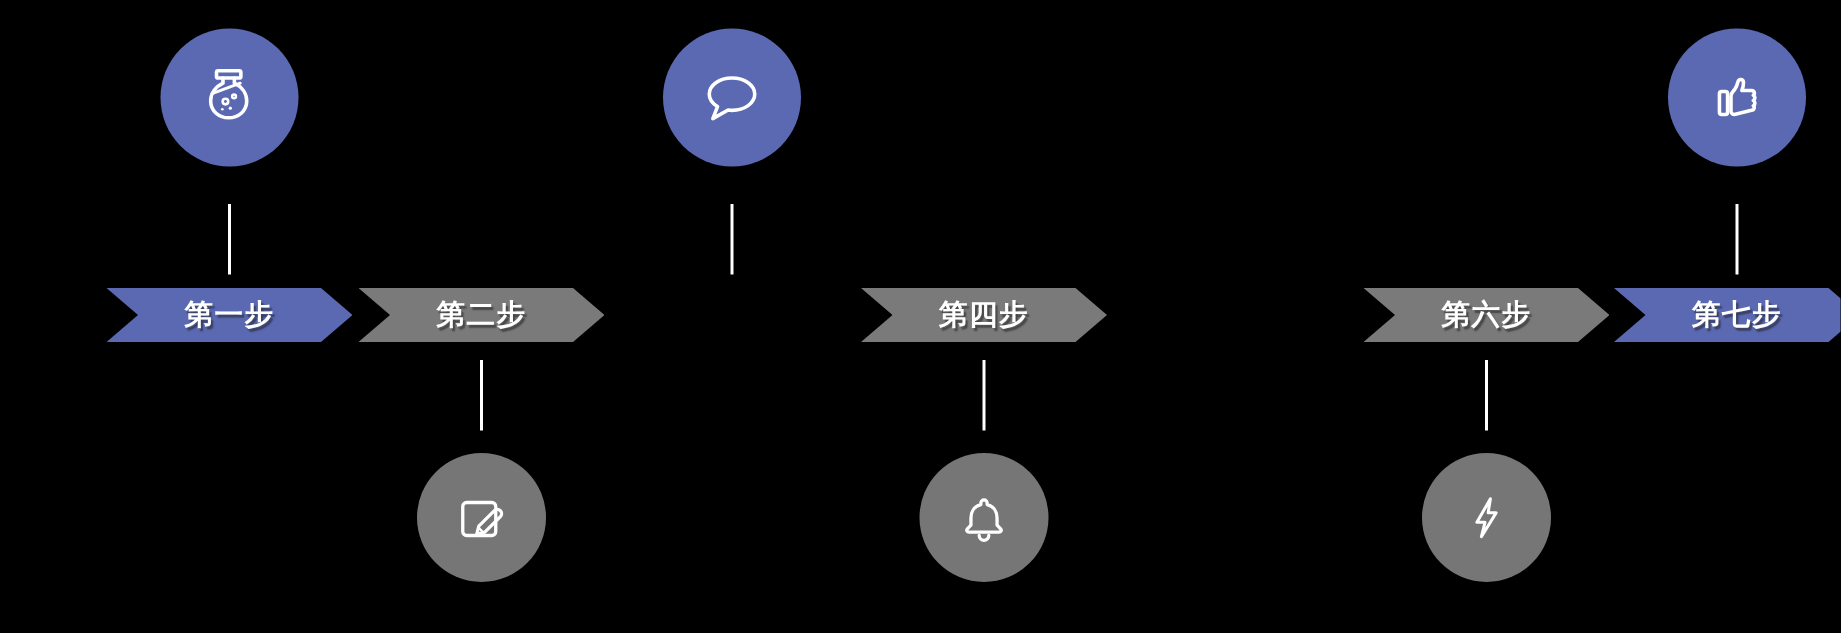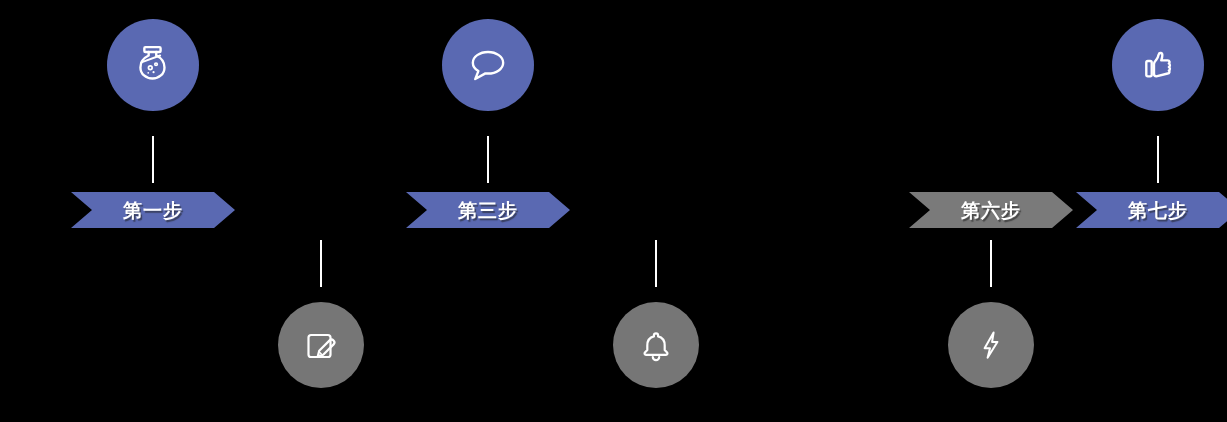--- a/index.html
+++ b/index.html
@@ -63,43 +63,46 @@
         <circle class="dotfill" cx="19.6" cy="31.2" r="0.8"></circle>
       </svg>
     </div>
     <div class="vline top"></div>
     <div class="arrow blue">
       <span class="label">第一步</span>
     </div>
   </div>
 
   <div class="step" style="left:192px">
+    <div class="arrow gray">
+      <span class="label">第二步</span>
+    </div>
     <div class="vline bottom"></div>
     <div class="circle bottom gray">
       <svg class="icon" width="48" height="48" viewBox="0 0 48 48">
         <rect x="11.5" y="14" width="22" height="22" rx="2.6"></rect>
         <path d="M22.2 29.8 l-1.4 5.4 5.4 -1.4 10.4 -10.4 a2.83 2.83 0 0 0 -4 -4 l-10.4 10.4 z"></path>
         <path d="M24.3 33 l-2.5 -2.5" stroke-width="1.6"></path>
       </svg>
     </div>
   </div>
 
   <div class="step" style="left:359px">
     <div class="circle top blue">
       <svg class="icon" width="52" height="52" viewBox="0 0 48 48">
         <path d="M24 12 c-7.8 0 -14 4.4 -14 9.9 c0 3.1 2 5.9 5.1 7.7 l-2.9 7.4 9.4 -5.3 c0.8 0.1 1.6 0.2 2.4 0.2 c7.8 0 14 -4.4 14 -10 c0 -5.5 -6.2 -9.9 -14 -9.9 z"></path>
       </svg>
     </div>
     <div class="vline top"></div>
-    <div class="arrow blue">
-      <span class="label">第三步</span>
-    </div>
   </div>
 
   <div class="step" style="left:527px">
+    <div class="arrow gray">
+      <span class="label">第四步</span>
+    </div>
     <div class="vline bottom"></div>
     <div class="circle bottom gray">
       <svg class="icon" width="48" height="48" viewBox="0 0 48 48">
         <path d="M24 12.3 c1.2 0 2.1 0.9 2.1 2.1 v1 c4.3 1 6.6 4.7 6.6 9.1 v4.6 l2.4 2.5 c0.8 0.9 0.2 2.2 -1.1 2.2 H14 c-1.3 0 -1.9 -1.3 -1.1 -2.2 l2.4 -2.5 v-4.6 c0 -4.4 2.3 -8.1 6.6 -9.1 v-1 c0 -1.2 0.9 -2.1 2.1 -2.1 z"></path>
         <path d="M20.8 36 a3.2 3.2 0 0 0 6.4 0"></path>
       </svg>
     </div>
   </div>
 
 

